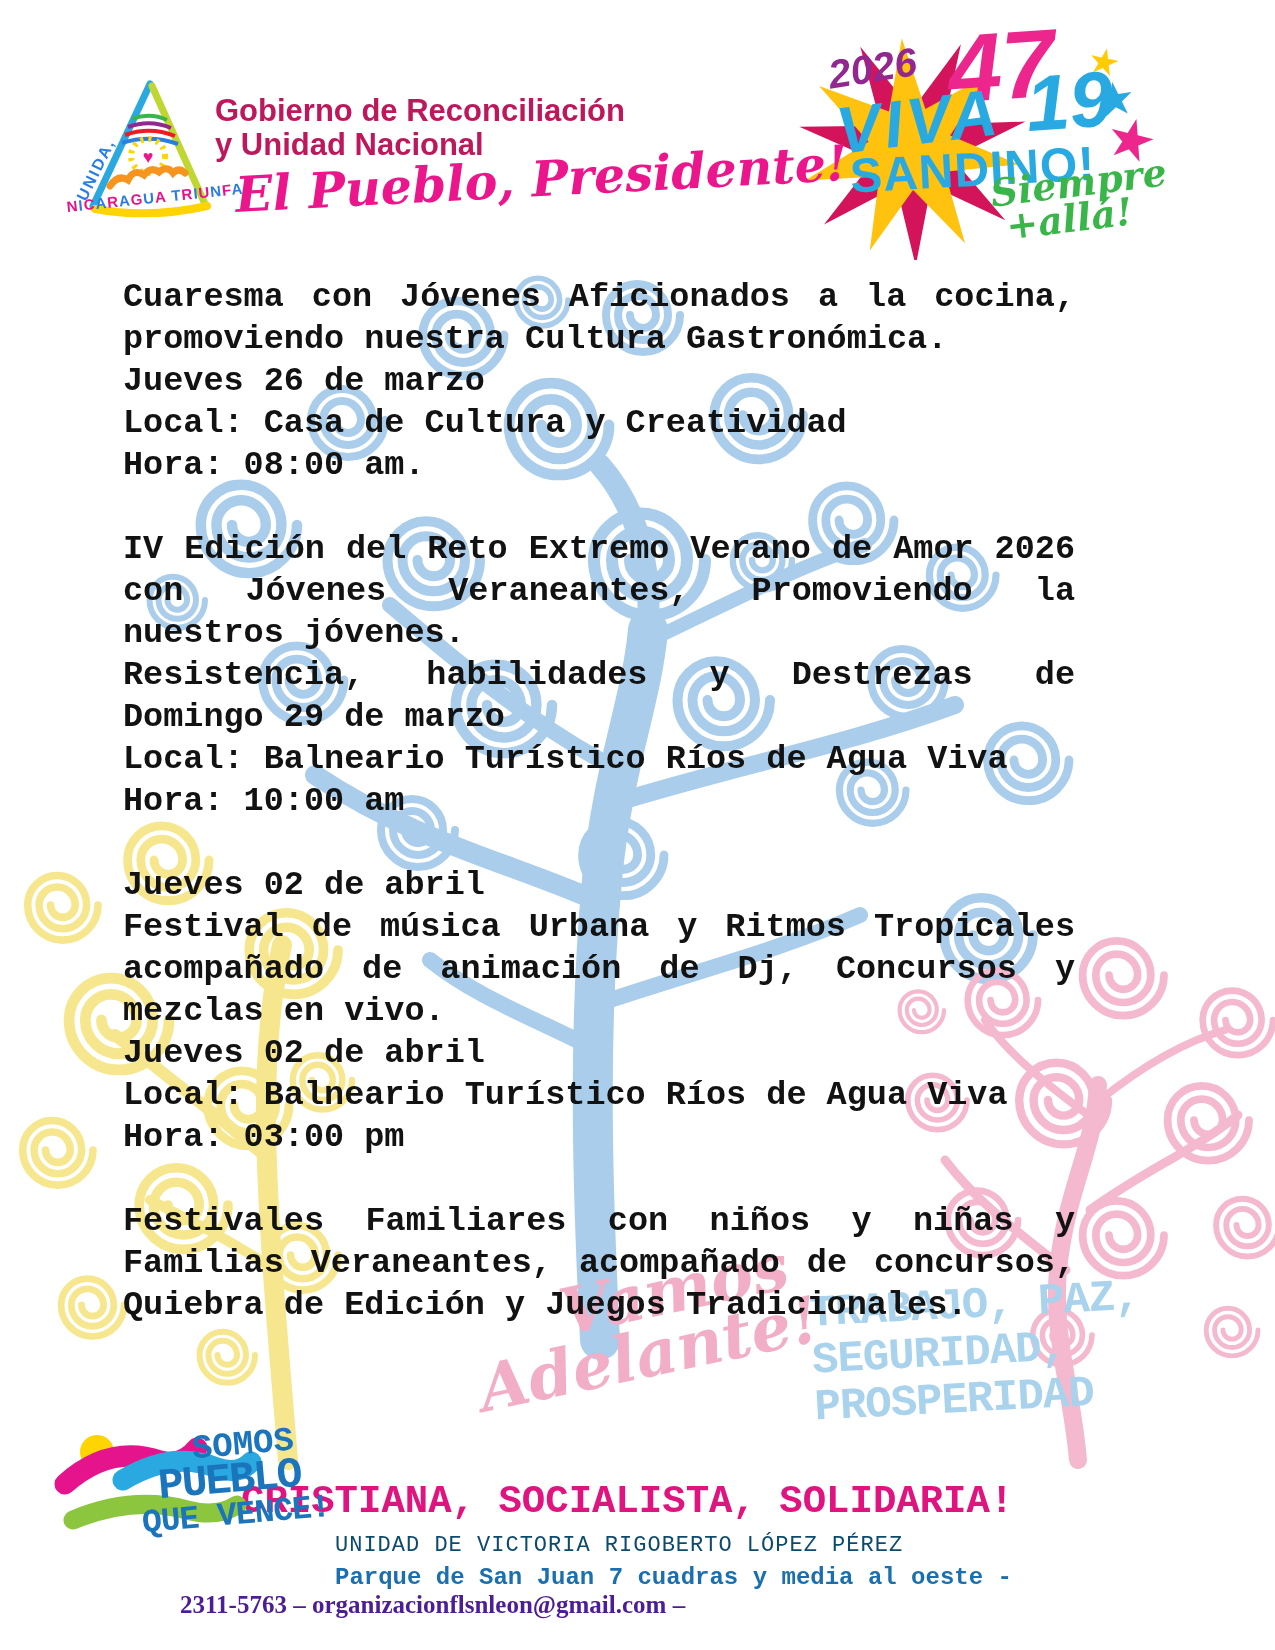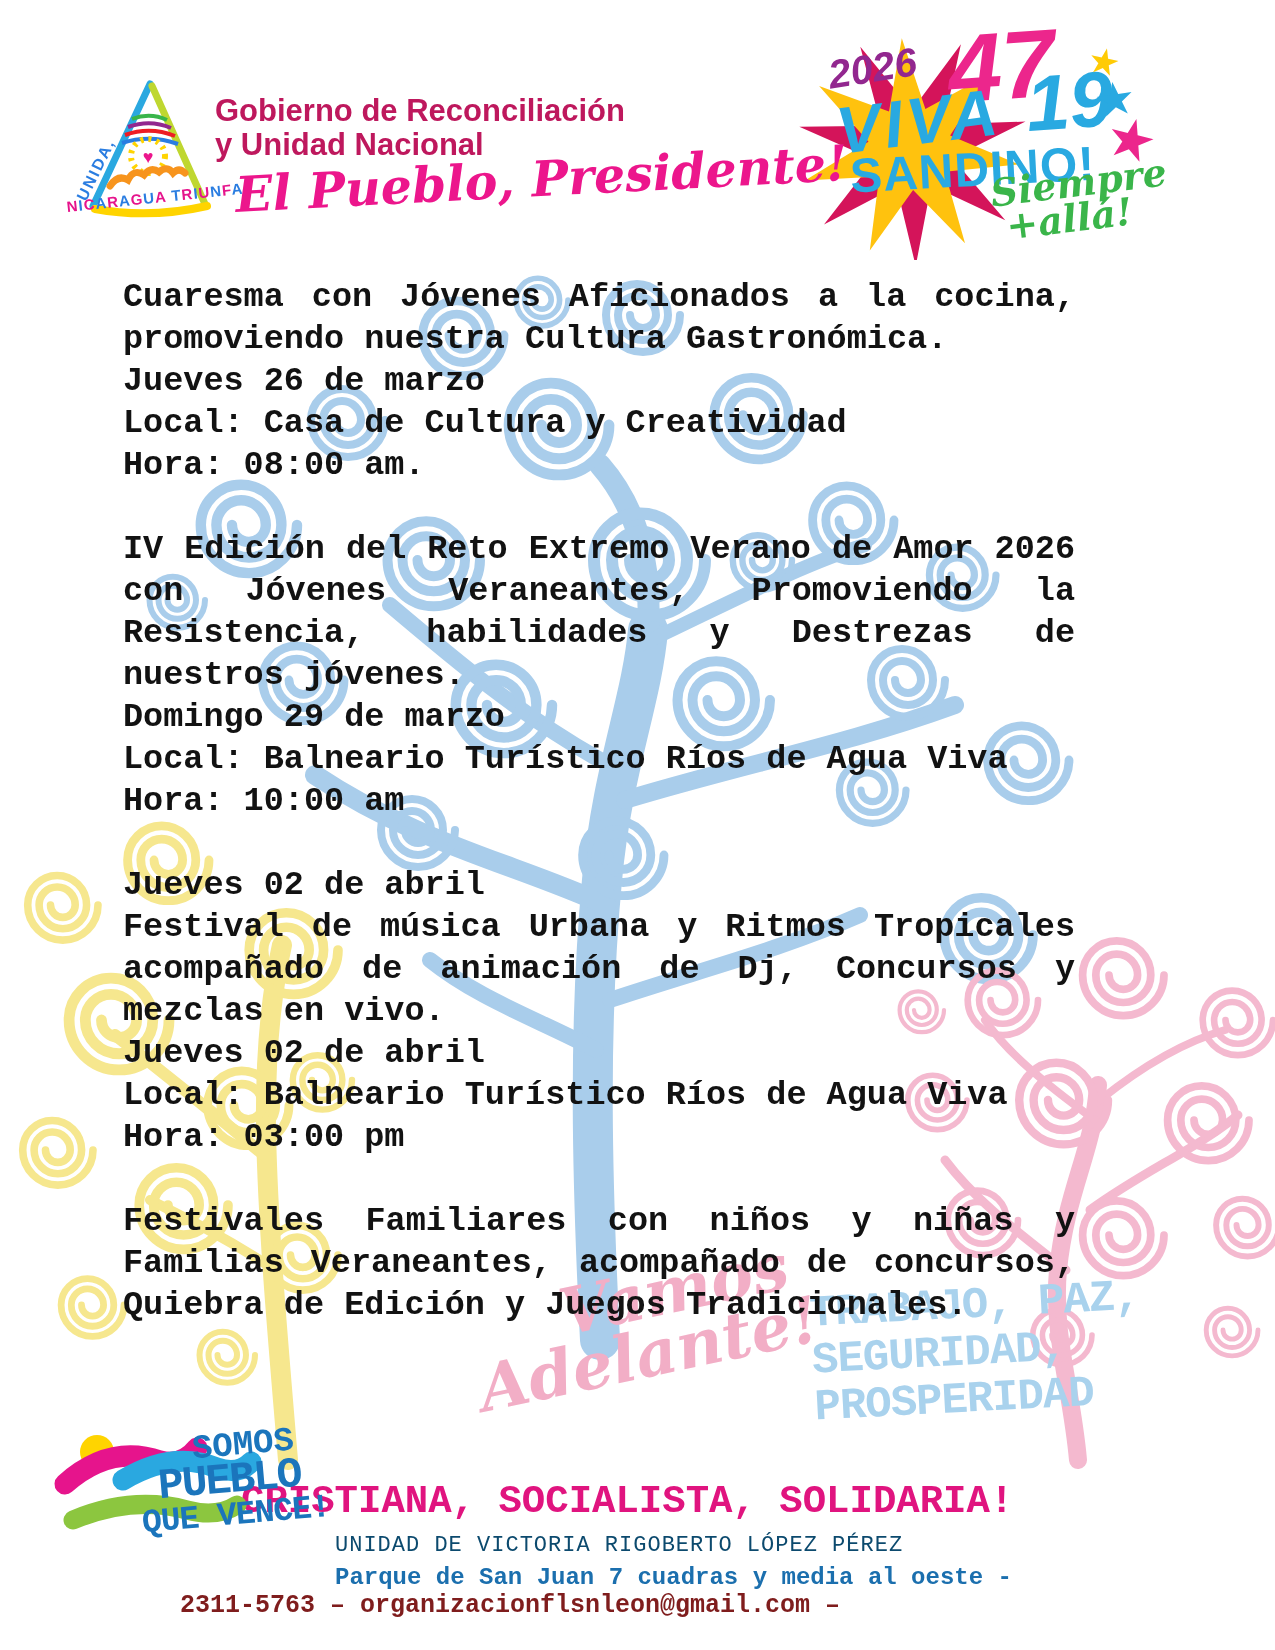--- a/index.html
+++ b/index.html
@@ -58,22 +58,22 @@
   #waves-svg{left:45px;top:1418px;width:260px;height:125px;z-index:2;}
   .somos{z-index:3;color:#1B75BC;font-family:"Liberation Mono",monospace;font-weight:700;
          white-space:nowrap;line-height:1;}
   #somos-1{left:192px;top:1428px;font-size:34px;transform:rotate(-5deg);}
   #somos-2{left:158px;top:1459px;font-size:43px;transform:rotate(-5deg);letter-spacing:-2px;}
   #somos-3{left:142px;top:1499px;font-size:33px;transform:rotate(-5deg);letter-spacing:-1px;}
   #unidad{left:335px;top:1533px;z-index:2;color:#0c4a6e;white-space:nowrap;
           font-family:"Liberation Mono",monospace;font-weight:400;font-size:22px;letter-spacing:1px;}
   #address{left:335px;top:1564px;z-index:2;color:#1B6FAE;white-space:nowrap;
            font-family:"Liberation Mono",monospace;font-weight:700;font-size:24px;}
-  #phone{left:180px;top:1591px;z-index:2;color:#7f1d1d;white-space:nowrap;
-         font-family:Liberation Mono, monospace;font-weight:700;font-size:25px;}
+  #phone{left:180px;top:1591px;z-index:2;color:#4c1d95;white-space:nowrap;
+         font-family:Liberation Serif, serif;font-weight:700;font-size:25px;}
 </style>
 </head>
 <body>
 
 <div id="page">
 
   <svg id="trees" class="abs" viewBox="0 0 1275 1650" fill="none" stroke-linecap="round">
     <defs>
       <path id="swirl" d="M40 0 A37 37 0 0 1 -34 0 A31 31 0 0 1 28 0 A25 25 0 0 1 -22 0 A19 19 0 0 1 16 0 A13 13 0 0 1 -10 0" fill="none"></path>
     </defs>
@@ -186,22 +186,22 @@
       <div class="para">
         <div class="bline j">Cuaresma con Jóvenes Aficionados a la cocina,</div>
         <div class="bline">promoviendo nuestra Cultura Gastronómica.</div>
         <div class="bline">Jueves 26 de marzo</div>
         <div class="bline">Local: Casa de Cultura y Creatividad</div>
         <div class="bline">Hora: 08:00 am.</div>
       </div>
       <div class="para">
         <div class="bline j">IV Edición del Reto Extremo Verano de Amor 2026</div>
         <div class="bline j">con Jóvenes Veraneantes, Promoviendo la</div>
+        <div class="bline">nuestros jóvenes.</div>
         <div class="bline j">Resistencia, habilidades y Destrezas de</div>
-        <div class="bline">nuestros jóvenes.</div>
         <div class="bline">Domingo 29 de marzo</div>
         <div class="bline">Local: Balneario Turístico Ríos de Agua Viva</div>
         <div class="bline">Hora: 10:00 am</div>
       </div>
       <div class="para">
         <div class="bline">Jueves 02 de abril</div>
         <div class="bline j">Festival de música Urbana y Ritmos Tropicales</div>
         <div class="bline j">acompañado de animación de Dj, Concursos y</div>
         <div class="bline">mezclas en vivo.</div>
         <div class="bline">Jueves 02 de abril</div>

